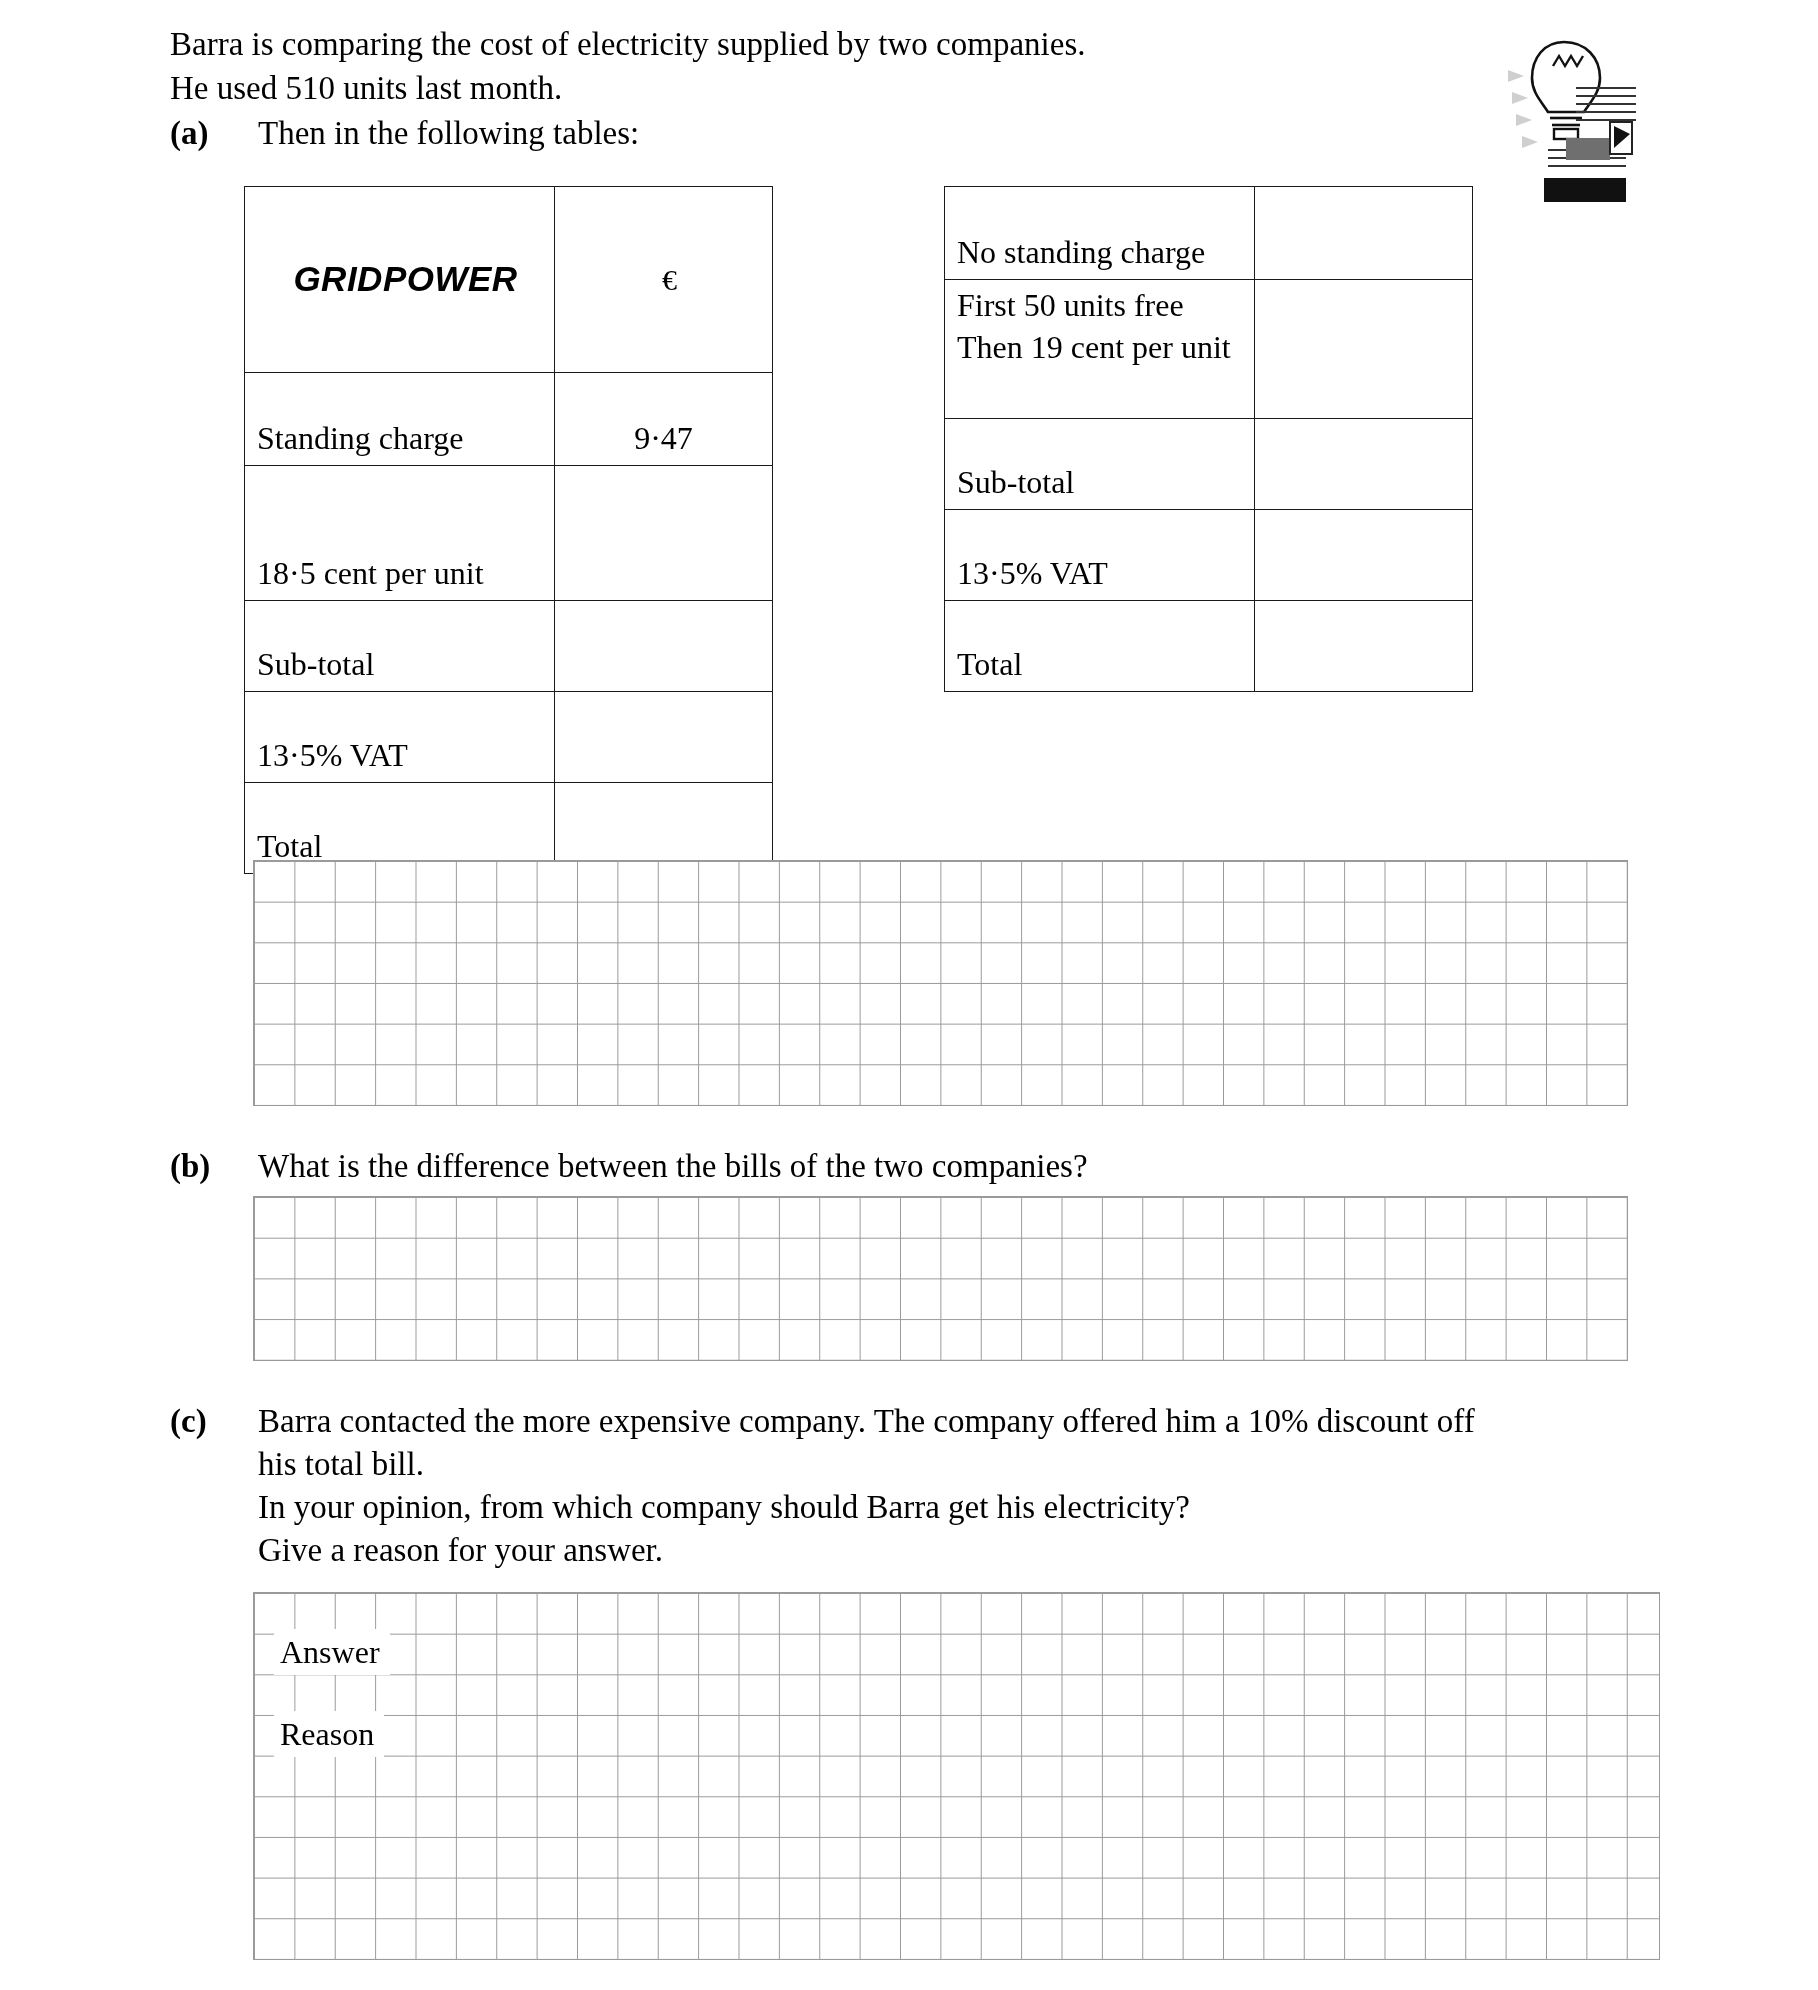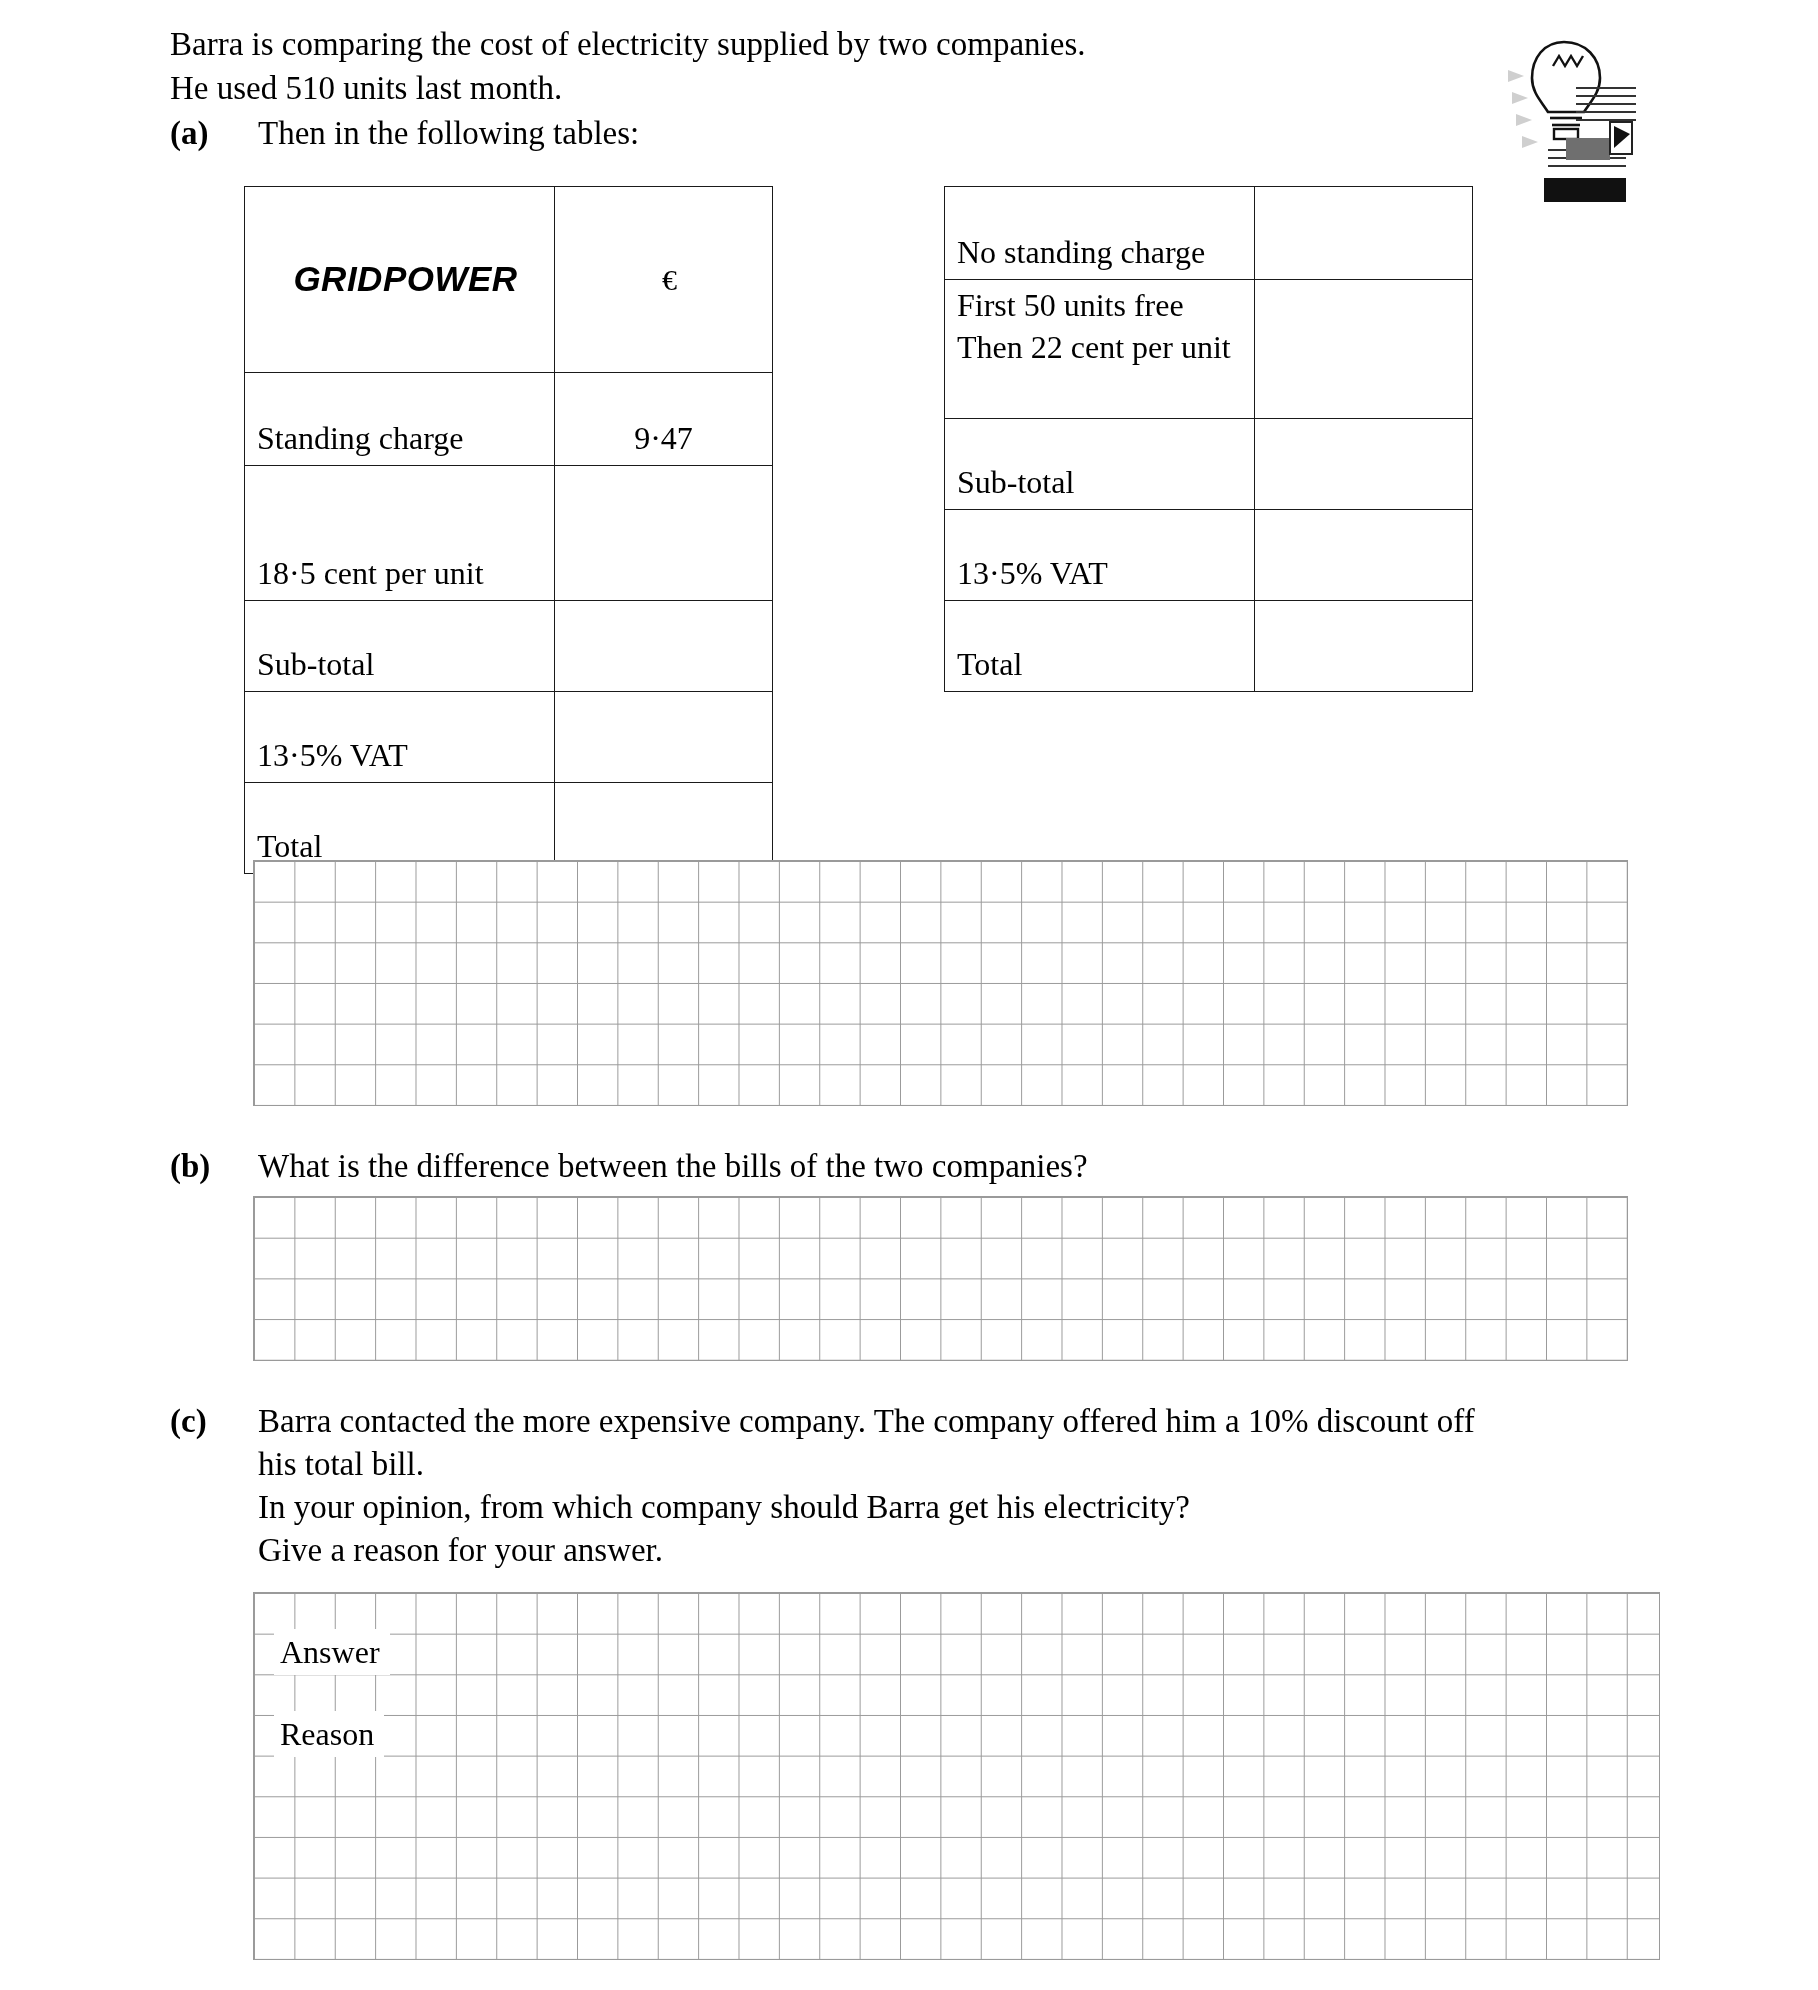--- a/index.html
+++ b/index.html
@@ -206,21 +206,21 @@
         <col style="width:310px">
         <col style="width:218px">
       </colgroup>
     <tbody>
       <tr>
         <td style="height:86px;">No standing charge</td>
         <td class="money"></td>
       </tr>
       <tr>
         <td style="height:128px; vertical-align:top; padding-top:4px;">First 50 units free
-Then 22 cent per
+Then 19 cent per
 unit</td>
         <td class="money"></td>
       </tr>
       <tr>
         <td style="height:84px;">Sub-total</td>
         <td class="money"></td>
       </tr>
       <tr>
         <td style="height:84px;">13·5% VAT</td>
         <td class="money"></td>

